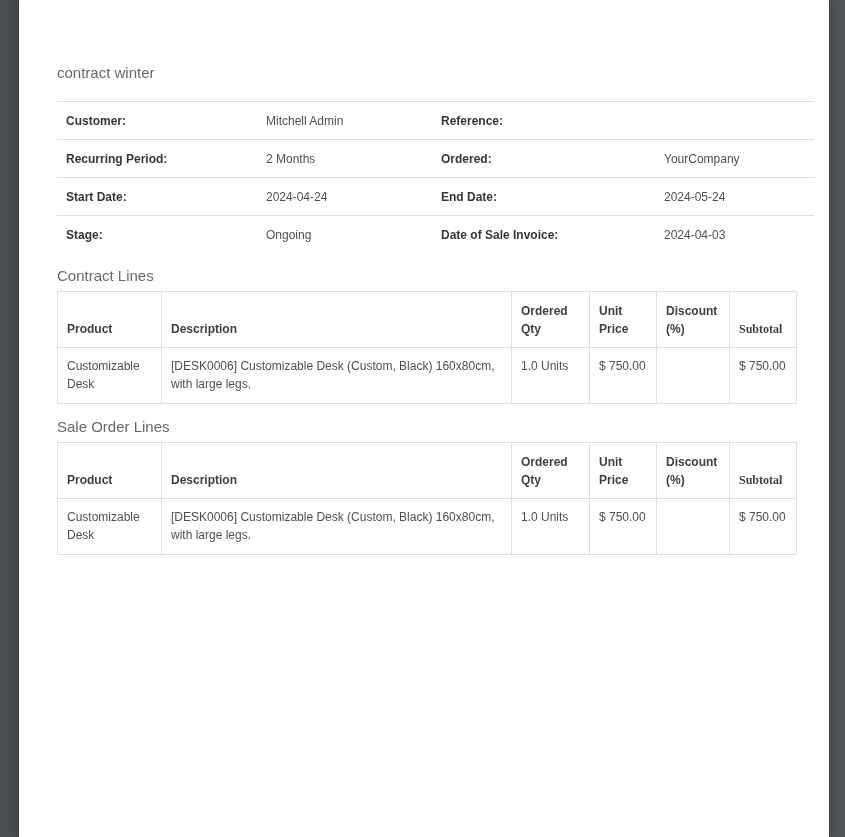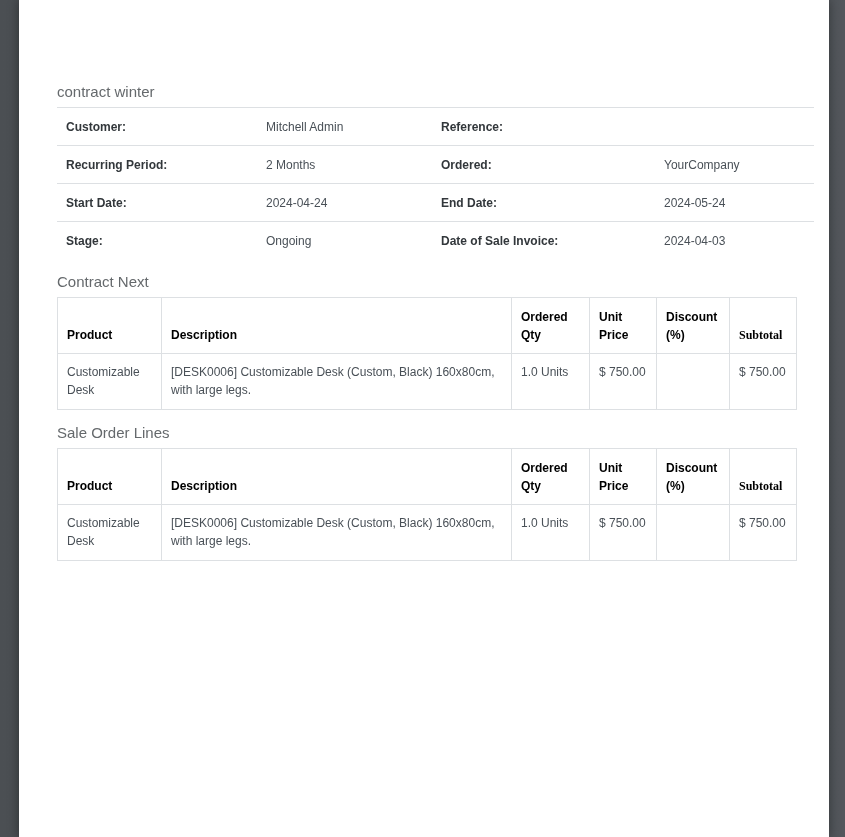--- a/index.html
+++ b/index.html
@@ -25,30 +25,30 @@
     height: 837px;
     background: #ffffff;
     box-shadow: 0 0 10px 1px rgba(0,0,0,0.35);
   }
   .content {
     margin-left: 38px;
     width: 739px;
   }
   .doc-title {
     margin: 0;
-    padding-top: 83px;
+    padding-top: 64px;
     font-size: 15px;
     line-height: 18px;
     font-weight: 400;
     color: #65696c;
   }
   
   .info-table {
     width: 739px;
-    margin-top: 6px;
+    margin-top: 19px;
     border-collapse: collapse;
     table-layout: fixed;
     font-size: 12px;
     color: #495057;
   }
   .info-table tr { border-top: 1px solid #dde0e3; }
   .info-table td {
     height: 37px;
     padding: 0;
     vertical-align: middle;
@@ -85,21 +85,21 @@
   .lines-table th, .lines-table td {
     border: 1px solid #dde0e3;
     padding: 9px 9px;
   }
   .lines-table th {
     height: 56px;
     box-sizing: border-box;
     vertical-align: bottom;
     text-align: left;
     font-weight: 700;
-    color: #000000;
+    color: #404040;
   }
   .lines-table td {
     height: 56px;
     box-sizing: border-box;
     vertical-align: top;
   }
   .c-product  { width: 104px; }
   .c-desc     { width: 350px; }
   .c-qty      { width: 78px;  }
   .c-price    { width: 67px;  }
@@ -137,21 +137,21 @@
           </tr>
           <tr>
             <td class="lbl col-l1">Stage:</td>
             <td class="col-v1">Ongoing</td>
             <td class="lbl col-l2">Date of Sale Invoice:</td>
             <td class="col-v2">2024-04-03</td>
           </tr>
         </tbody>
       </table>
 
-      <h2 class="section-heading first">Contract Next</h2>
+      <h2 class="section-heading first">Contract Lines</h2>
 
       <table class="lines-table">
         <thead>
           <tr>
             <th class="c-product">Product</th>
             <th class="c-desc">Description</th>
             <th class="c-qty">Ordered Qty</th>
             <th class="c-price">Unit Price</th>
             <th class="c-discount">Discount (%)</th>
             <th class="c-subtotal">Subtotal</th>

